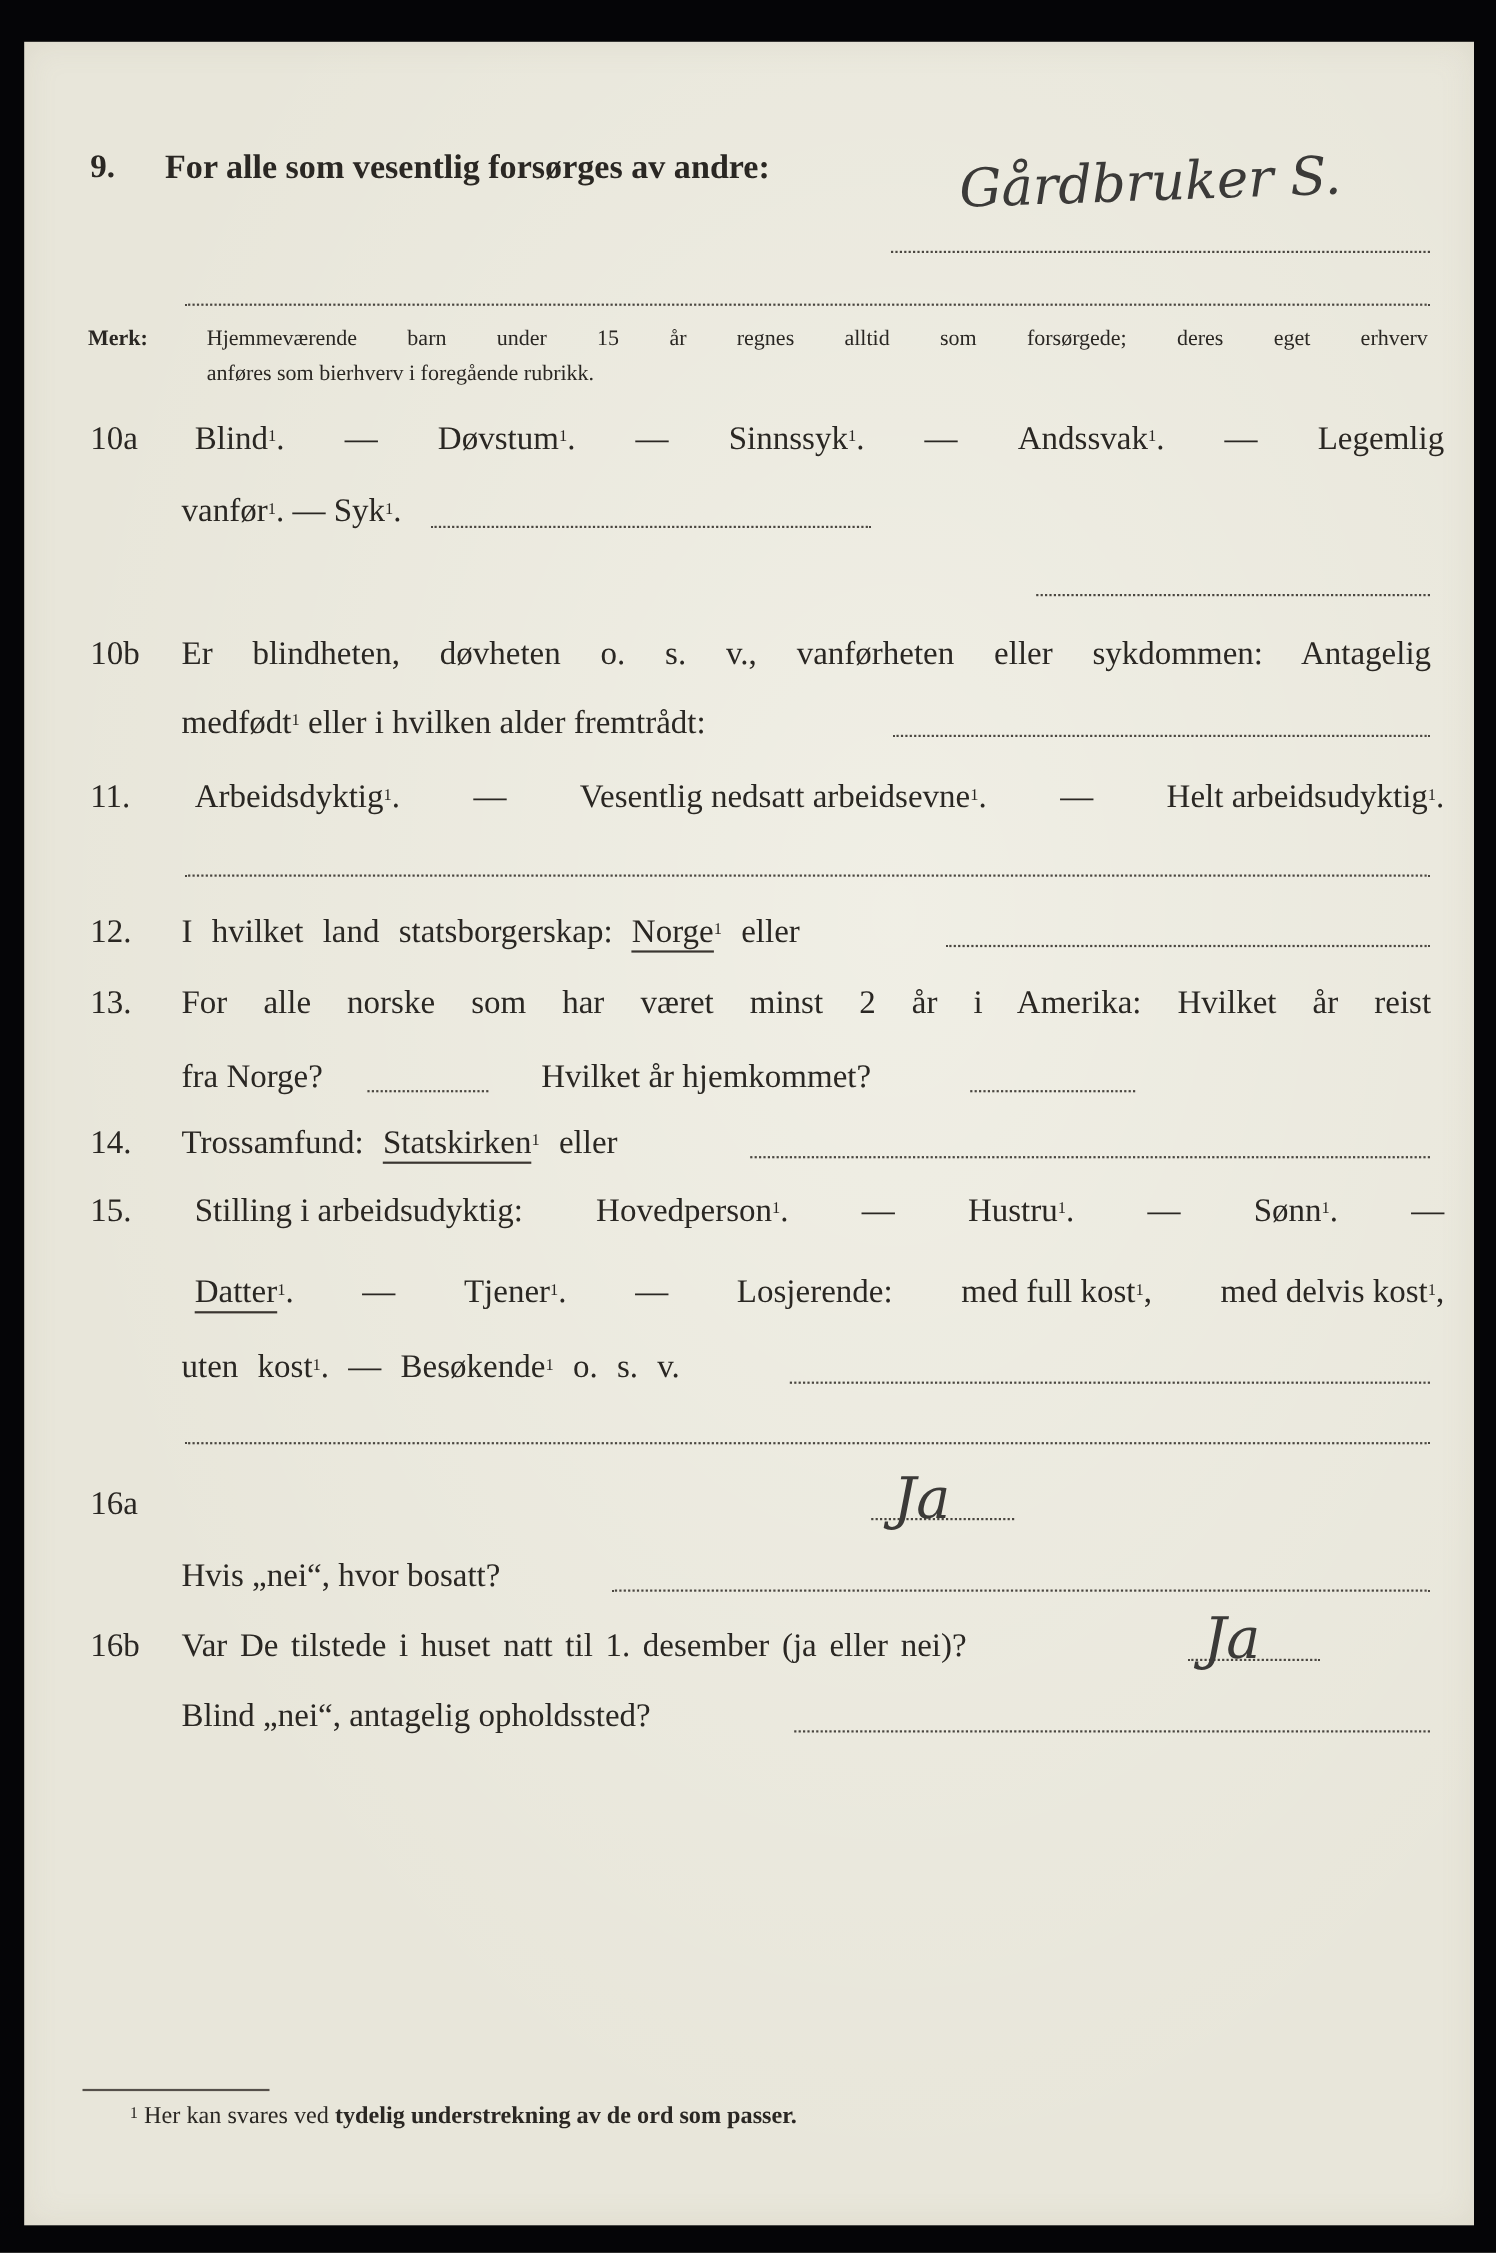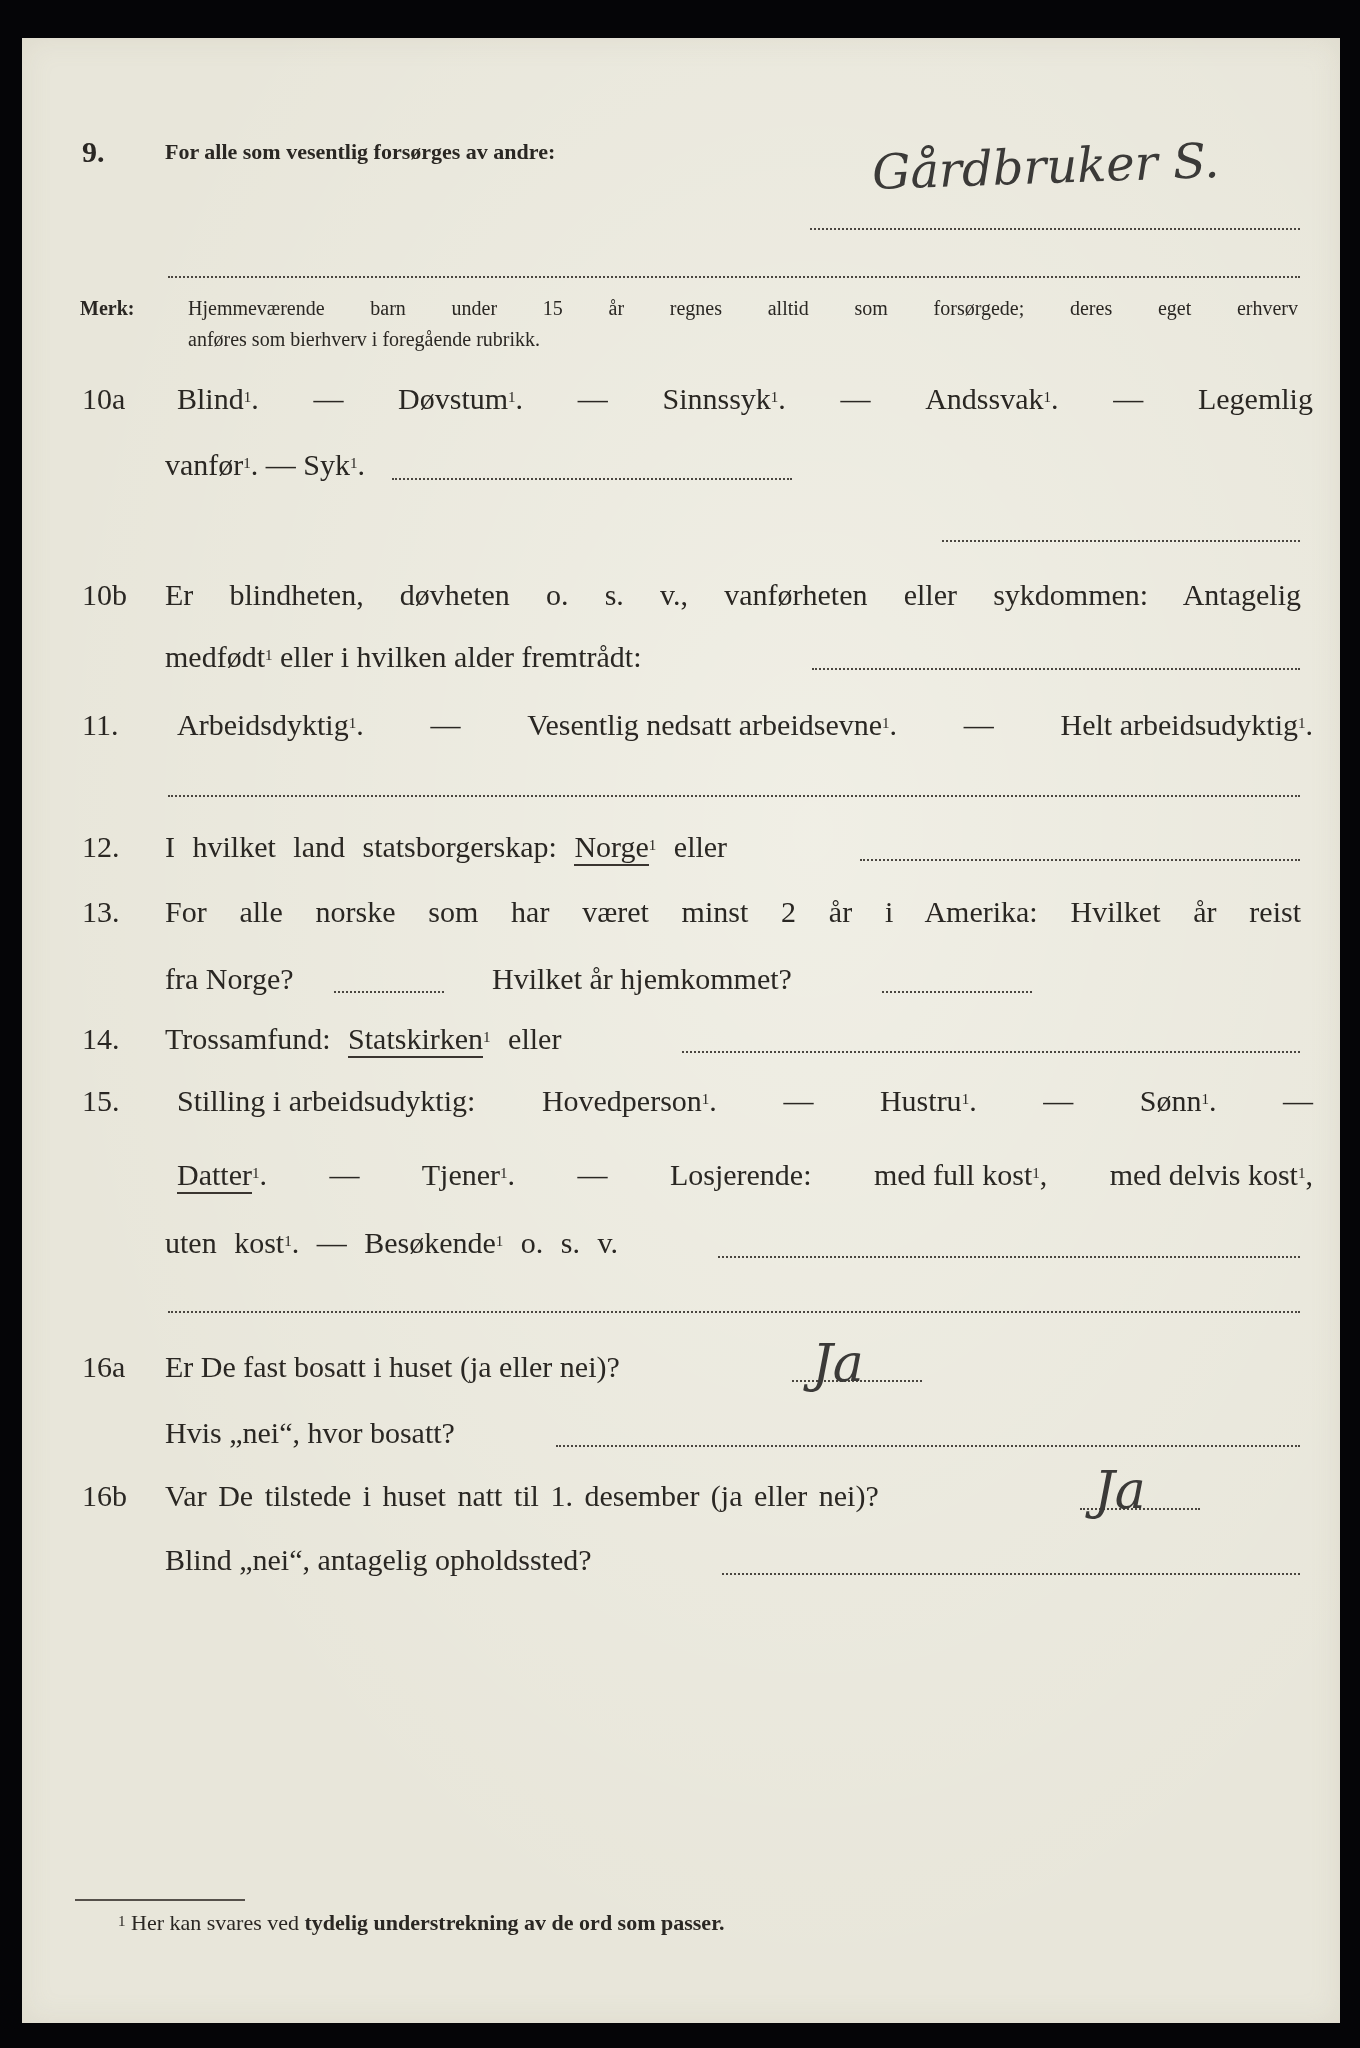--- a/index.html
+++ b/index.html
@@ -30,21 +30,21 @@
   .foot { font-size:22px; line-height:26px; }
   .footrule { position:absolute; height:0; border-bottom:2px solid #55504a; }
   .filled { display:flex; justify-content:space-between;margin-left:12px; }
 </style>
 </head>
 <body>
 
 <div class="page">
 
   <div class="num bold" style="left:60px;top:97px;">9.</div>
-  <div class="ln bold" style="left:143px;top:97px;font-size:22px;">For alle som vesentlig forsørges av andre:</div>
+  <div class="ln bold" style="left:128px;top:97px;font-size:31px;">For alle som vesentlig forsørges av andre:</div>
   <div class="dots" style="left:788px;top:190px;width:490px;"></div>
   <div class="hand" style="left:850px;top:100px;font-size:48px;transform:rotate(-2deg);">Gårdbruker S.</div>
   <div class="dots" style="left:146px;top:238px;width:1132px;"></div>
 
   <div class="ln merk bold" style="left:58px;top:256px;">Merk:</div>
   <div class="ln merk just" style="left:166px;top:256px;width:1110px;">Hjemmeværende barn under 15 år regnes alltid som forsørgede; deres eget erhverv</div>
   <div class="ln merk" style="left:166px;top:287px;">anføres som bierhverv i foregående rubrikk.</div>
 
   <div class="num" style="left:60px;top:344px;">10a</div>
   <div class="ln filled" style="left:143px;top:344px;width:1136px;">
@@ -129,21 +129,20 @@
   <div class="ln" style="left:143px;top:1188px;word-spacing:10px;">
     <span><span>uten kost</span><sup>1</sup><span>.</span></span>
     <span>—</span>
     <span><span>Besøkende</span><sup>1</sup></span>
     <span>o. s. v.</span>
   </div>
   <div class="dots" style="left:696px;top:1218px;width:582px;"></div>
   <div class="dots" style="left:146px;top:1273px;width:1132px;"></div>
 
   <div class="num" style="left:60px;top:1312px;">16a</div>
-  <div class="ln" style="left:143px;top:1312px;">Er De fast bosatt i huset (ja eller nei)?</div>
   <div class="dots" style="left:770px;top:1342px;width:130px;"></div>
   <div class="hand" style="left:790px;top:1295px;font-size:52px;">Ja</div>
   <div class="ln" style="left:143px;top:1378px;">Hvis „nei“, hvor bosatt?</div>
   <div class="dots" style="left:534px;top:1407px;width:744px;"></div>
 
   <div class="num" style="left:60px;top:1441px;">16b</div>
   <div class="ln" style="left:143px;top:1441px;word-spacing:4px;">Var De tilstede i huset natt til 1. desember (ja eller nei)?</div>
   <div class="dots" style="left:1058px;top:1470px;width:120px;"></div>
   <div class="hand" style="left:1072px;top:1422px;font-size:52px;">Ja</div>
   <div class="ln" style="left:143px;top:1505px;">Blind „nei“, antagelig opholdssted?</div>

